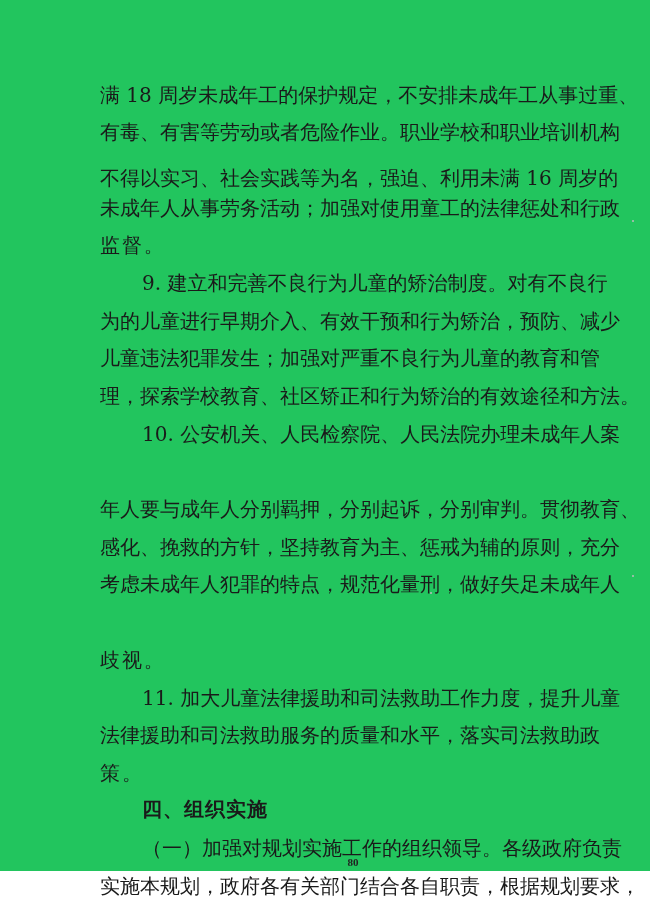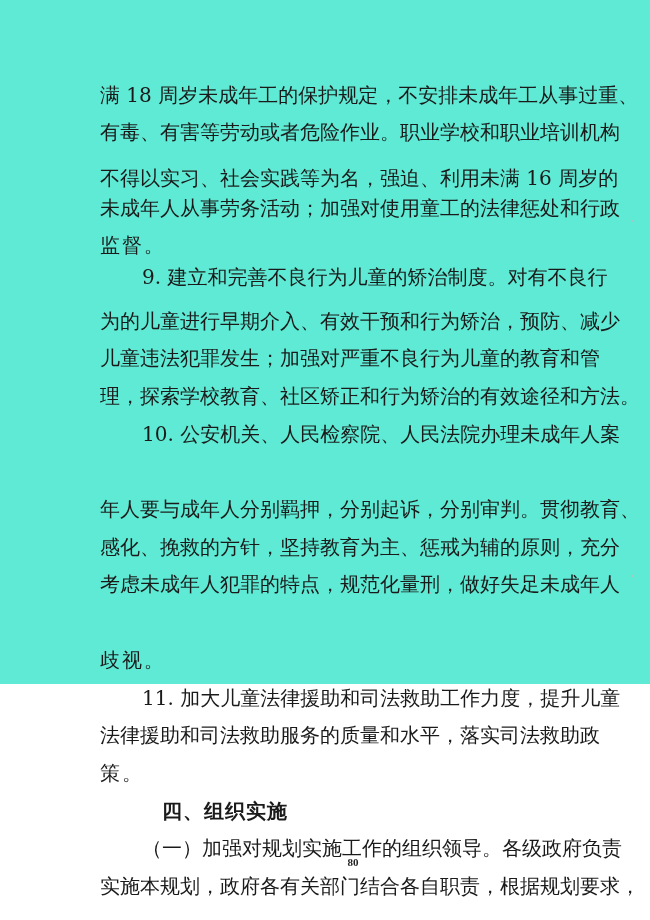--- a/index.html
+++ b/index.html
@@ -1,38 +1,38 @@
 <!DOCTYPE html>
 <html><head>
 <meta charset="utf-8">
 <style>
   html, body { margin: 0; padding: 0; background: #ffffff; }
   body { width: 650px; height: 920px; position: relative; overflow: hidden;
          font-family: "DejaVu Serif", "Liberation Serif", serif; color: #1a1a1a; }
-  .page { position: absolute; left: 0; top: 0; width: 650px; height: 684px; background: #5eead4; }
+  .page { position: absolute; left: 0; top: 0; width: 650px; height: 871px; background: #22c55e; }
   .line { position: absolute; left: 100px; width: 460px; font-size: 20px; line-height: 24px;
           white-space: nowrap; letter-spacing: 1.9px; }
   .line.justify { text-align: justify; text-align-last: justify; letter-spacing: 0; }
   .line.indent { left: 142px; width: 418px; }
-  .heading { font-family: Liberation Serif, serif; font-weight: bold; letter-spacing: 1px; margin-left: 20px; }
+  .heading { font-family: Liberation Mono, monospace; font-weight: bold; letter-spacing: 1px; }
   .page-number { position: absolute; left: 0; width: 650px; top: 856px; text-align: center;
                  font-size: 11px; font-weight: bold; font-family: Liberation Serif, serif; color: #222; padding-left: 28px; }
   .speck { position: absolute; width: 2px; height: 2px; background: #bbb; border-radius: 1px; }
 </style>
 </head>
 <body>
 
 <div class="page">
   <div class="line justify" style="top:83px">满 18 周岁未成年工的保护规定，不安排未成年工从事过重、</div>
   <div class="line justify" style="top:120px">有毒、有害等劳动或者危险作业。职业学校和职业培训机构</div>
   <div class="line justify" style="top:166px">不得以实习、社会实践等为名，强迫、利用未满 16 周岁的</div>
   <div class="line justify" style="top:196px">未成年人从事劳务活动；加强对使用童工的法律惩处和行政</div>
   <div class="line" style="top:233px">监督。</div>
 
-  <div class="line justify indent" style="top:265px">9. 建立和完善不良行为儿童的矫治制度。对有不良行</div>
+  <div class="line justify indent" style="top:271px">9. 建立和完善不良行为儿童的矫治制度。对有不良行</div>
   <div class="line justify" style="top:309px">为的儿童进行早期介入、有效干预和行为矫治，预防、减少</div>
   <div class="line justify" style="top:384px">理，探索学校教育、社区矫正和行为矫治的有效途径和方法。</div>
   <div class="line justify" style="top:346px">儿童违法犯罪发生；加强对严重不良行为儿童的教育和管</div>
 
   <div class="line justify indent" style="top:422px">10. 公安机关、人民检察院、人民法院办理未成年人案</div>
   <div class="line justify" style="top:497px">年人要与成年人分别羁押，分别起诉，分别审判。贯彻教育、</div>
   <div class="line justify" style="top:535px">感化、挽救的方针，坚持教育为主、惩戒为辅的原则，充分</div>
   <div class="line justify" style="top:572px">考虑未成年人犯罪的特点，规范化量刑，做好失足未成年人</div>
   <div class="line" style="top:648px">歧视。</div>
 

